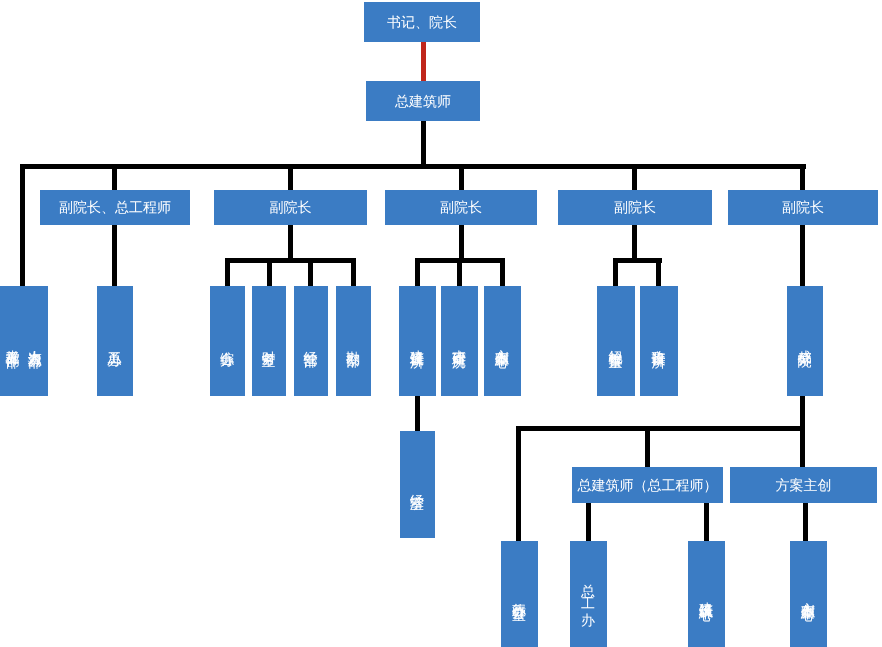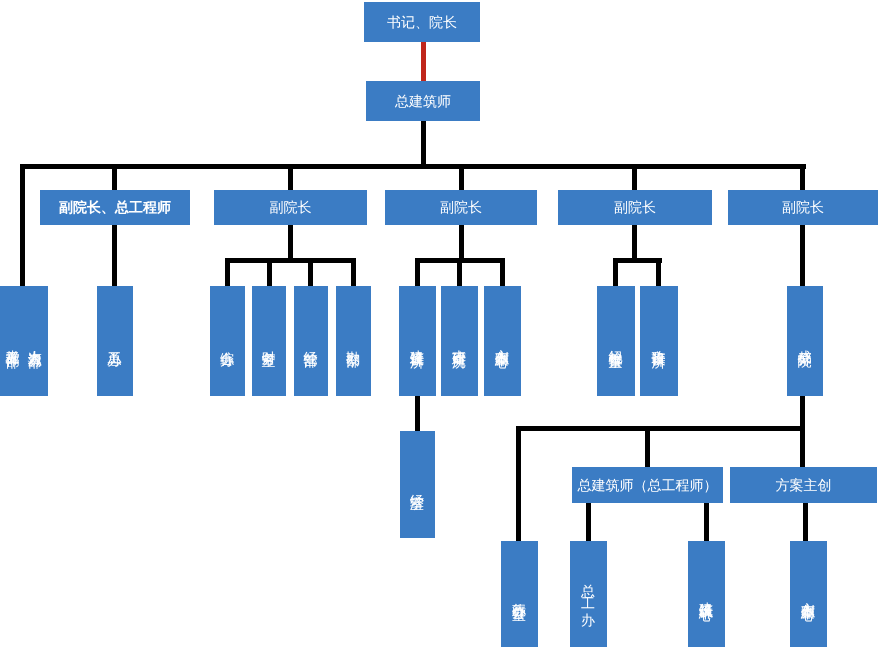--- a/index.html
+++ b/index.html
@@ -70,21 +70,21 @@
   <div class="ln" style="left: 704px; top: 503px; width: 5px; height: 38px; background: rgb(0, 0, 0);"></div>
   <div class="ln" style="left: 803px; top: 503px; width: 5px; height: 38px; background: rgb(0, 0, 0);"></div>
 
   <div class="node" style="left: 364px; top: 2px; width: 116px; height: 40px; background: rgb(59, 124, 196); color: rgb(255, 255, 255);">
     <span>书记、院长</span>
   </div>
   <div class="node" style="left: 366px; top: 81px; width: 114px; height: 40px; background: rgb(59, 124, 196); color: rgb(255, 255, 255);">
     <span>总建筑师</span>
   </div>
 
-  <div class="node" style="left: 40px; top: 190px; width: 150px; height: 35px; background: rgb(59, 124, 196); color: rgb(255, 255, 255); font-weight: bold;">
+  <div class="node" style="left: 40px; top: 190px; width: 150px; height: 35px; background: rgb(59, 124, 196); color: rgb(255, 255, 255);">
     <span>副院长、总工程师</span>
   </div>
   <div class="node" style="left: 214px; top: 190px; width: 153px; height: 35px; background: rgb(59, 124, 196); color: rgb(255, 255, 255);">
     <span>副院长</span>
   </div>
   <div class="node" style="left: 385px; top: 190px; width: 152px; height: 35px; background: rgb(59, 124, 196); color: rgb(255, 255, 255);">
     <span>副院长</span>
   </div>
   <div class="node" style="left: 558px; top: 190px; width: 154px; height: 35px; background: rgb(59, 124, 196); color: rgb(255, 255, 255);">
     <span>副院长</span>

